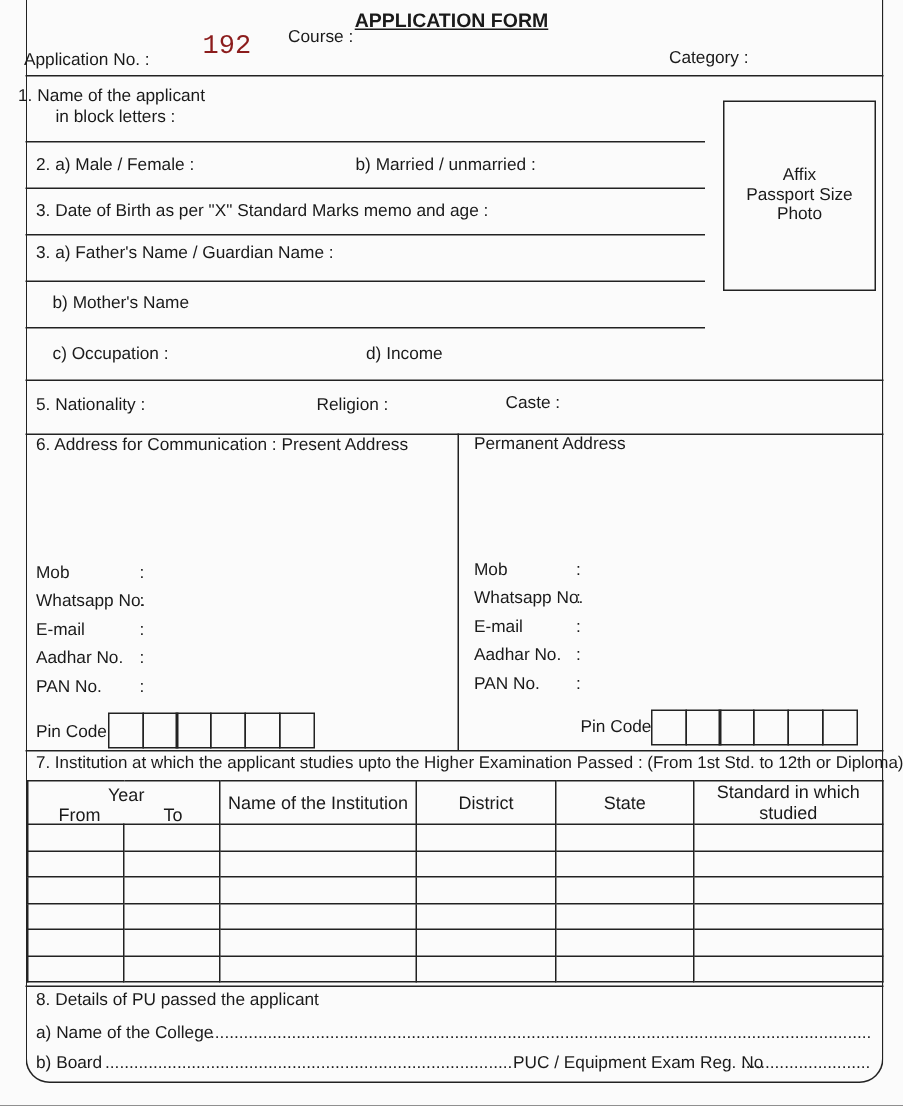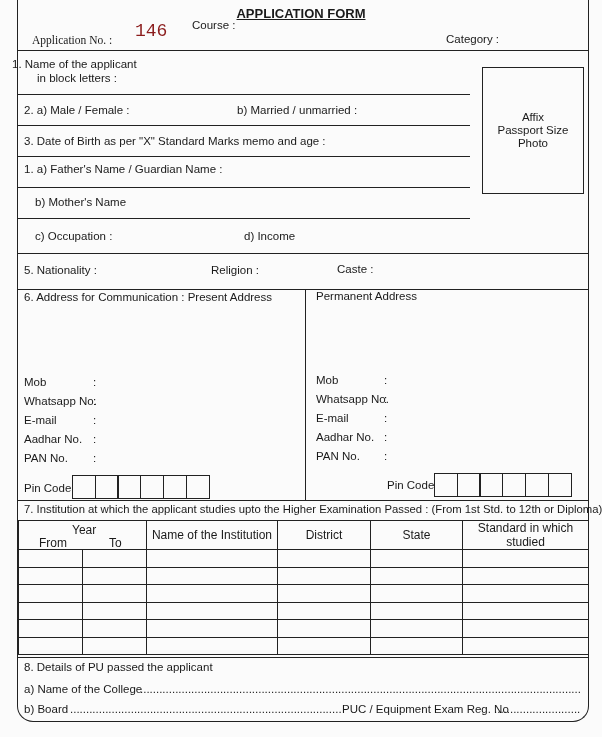--- a/index.html
+++ b/index.html
@@ -31,43 +31,43 @@
   table.inst tr.head th { height:28px; text-align:center; }
   .yr { position:relative; height:28px; }
   .dots { position:absolute; white-space:nowrap; }
 </style>
 </head>
 <body>
 
 <div class="abs title">APPLICATION FORM</div>
 <div class="frame"></div>
 
-<div class="abs" style="left:32px;top:34px;font-family:Liberation Serif, serif;">Application No. :</div>
-<div class="abs hw" style="left:135px;top:21px;">146</div>
+<div class="abs" style="left:16px;top:34px;">Application No. :</div>
+<div class="abs hw" style="left:135px;top:21px;">192</div>
 <div class="abs" style="left:192px;top:19px;">Course :</div>
 <div class="abs" style="left:446px;top:33px;">Category :</div>
 
 <div class="hline" style="left:17px;width:572px;top:50px;"></div>
 
 <div class="abs" style="left:12px;top:58px;">1.  Name of the applicant</div>
 <div class="abs" style="left:37px;top:72px;">in block letters :</div>
 <div class="hline" style="left:17px;width:453px;top:94px;"></div>
 
 <div class="abs" style="left:24px;top:104px;text-align:right;">2. a) Male / Female :</div>
 <div class="abs" style="left:237px;top:104px;">b) Married / unmarried :</div>
 <div class="hline" style="left:17px;width:453px;top:125px;"></div>
 
 <div class="abs" style="left:24px;top:135px;">3.  Date of Birth as per "X" Standard Marks memo and age :</div>
 <div class="hline" style="left:17px;width:453px;top:156px;"></div>
 
 <div class="photo">Affix
 Passport Size
 Photo</div>
 
-<div class="abs" style="left:24px;top:163px;">1. a) Father's Name / Guardian Name :</div>
+<div class="abs" style="left:24px;top:163px;">3. a) Father's Name / Guardian Name :</div>
 <div class="hline" style="left:17px;width:453px;top:187px;"></div>
 <div class="abs" style="left:35px;top:196px;">b) Mother's Name</div>
 <div class="hline" style="left:17px;width:453px;top:218px;"></div>
 <div class="abs" style="left:35px;top:230px;">c) Occupation :</div>
 <div class="abs" style="left:244px;top:230px;">d) Income</div>
 <div class="hline" style="left:17px;width:572px;top:253px;"></div>
 
 <div class="abs" style="left:24px;top:264px;">5. Nationality :</div>
 <div class="abs" style="left:197px;top:264px;margin-left:14px;">Religion :</div>
 <div class="abs" style="left:337px;top:263px;">Caste :</div>

